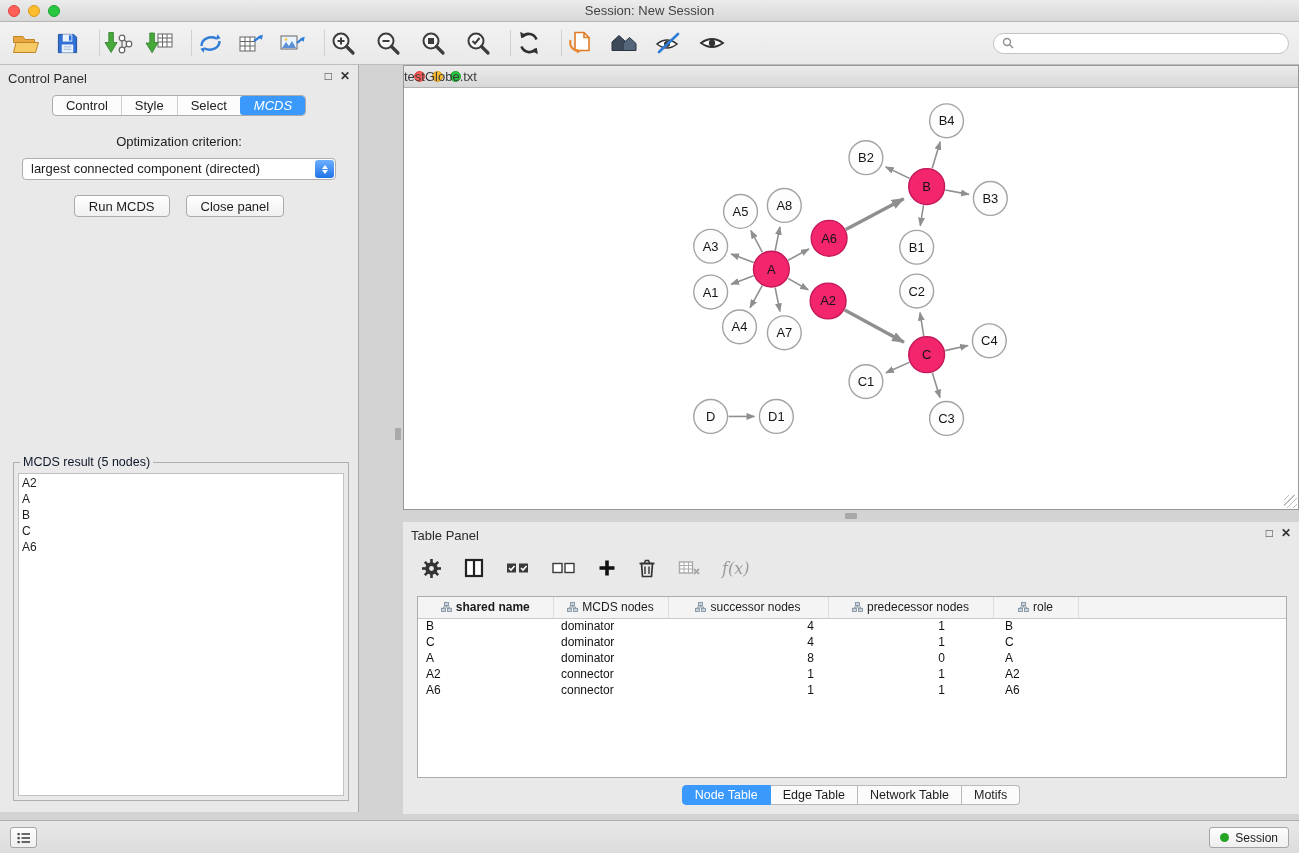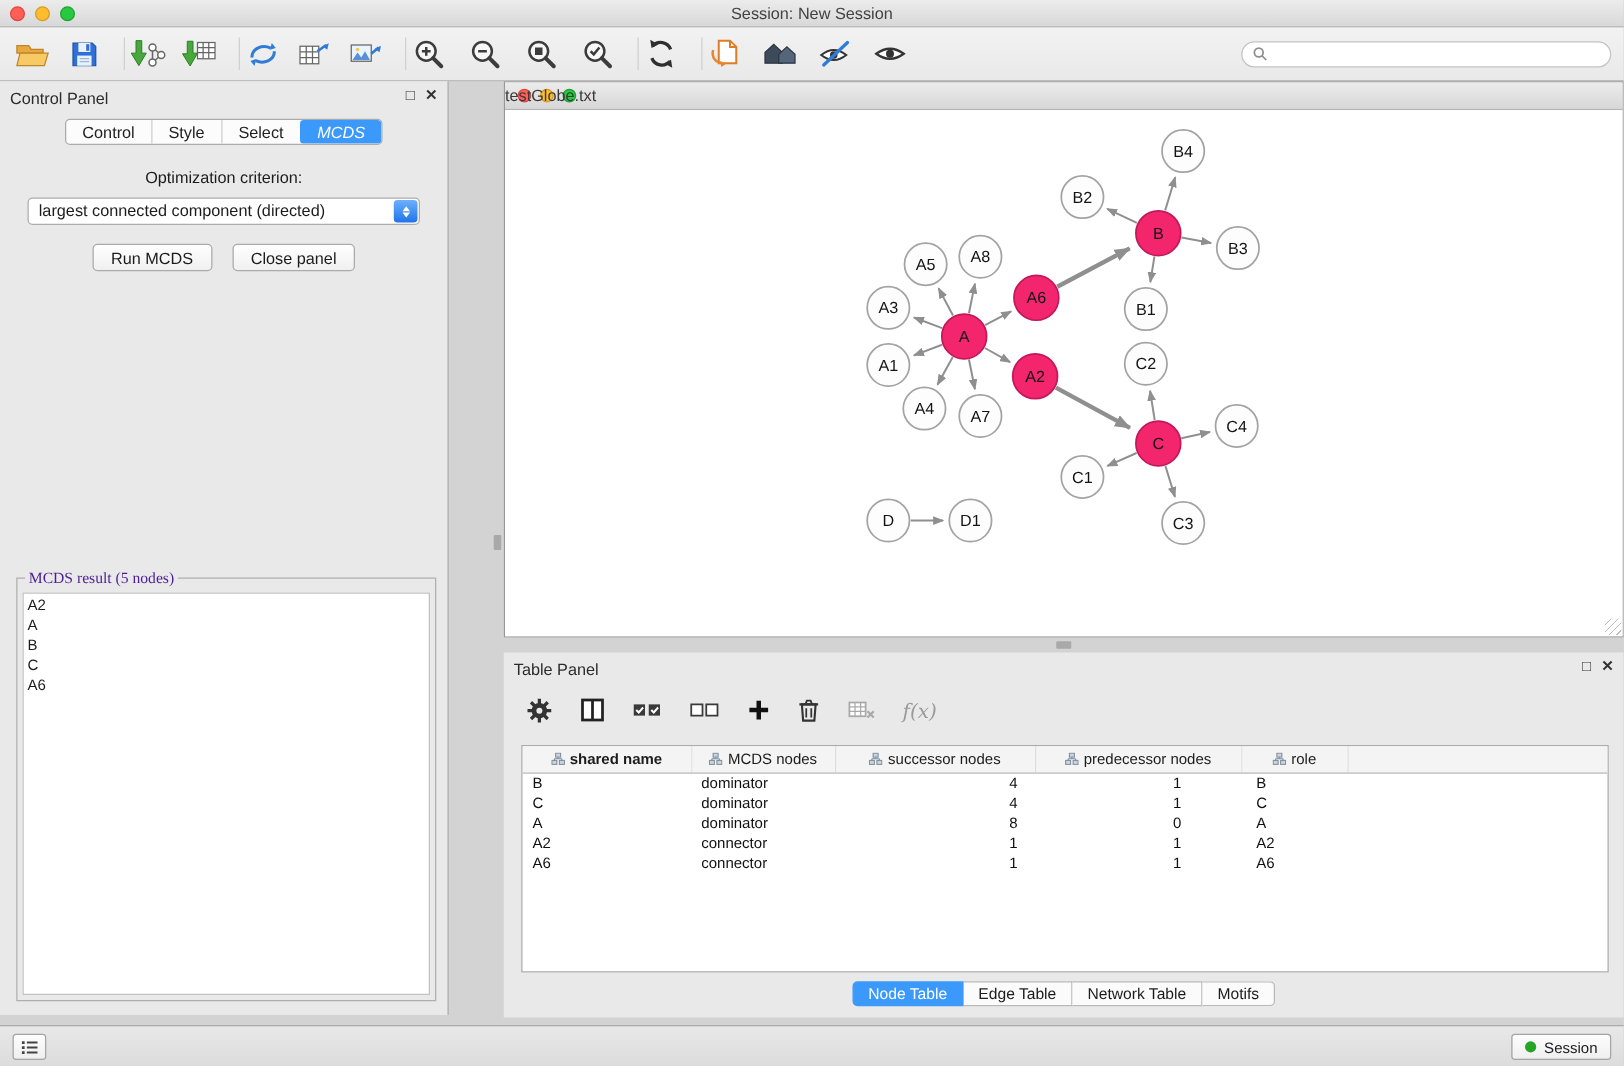--- a/index.html
+++ b/index.html
@@ -45,21 +45,21 @@
   .dd-text { line-height:20px; padding-left:8px; font-size:13px; white-space:nowrap; }
   .dd-step { position:absolute; right:1px; top:1px; width:19px; height:18px; border-radius:3px;
     background:linear-gradient(#6cb0ff,#2173e8); display:flex; flex-direction:column; align-items:center; justify-content:center; gap:1px; }
   .dd-up { width:0; height:0; border-left:3.5px solid transparent; border-right:3.5px solid transparent; border-bottom:4px solid #fff; }
   .dd-dn { width:0; height:0; border-left:3.5px solid transparent; border-right:3.5px solid transparent; border-top:4px solid #fff; }
   .btn-row { text-align:center; margin-top:15px; display:flex; justify-content:center; gap:16px; }
   .btn { height:22px; padding:0 14px; border:1px solid #ababab; border-radius:4px;
     background:linear-gradient(#ffffff,#f0f0f0); font-size:13px; font-family:"Liberation Sans",sans-serif; cursor:pointer; color:#1c1c1c; }
   .result-fs { position:absolute; left:13px; right:9px; top:390px; bottom:11px;
     border:1px solid #afafaf; padding:4px; background:#e9e9e9; }
-  .result-fs legend { font-size:12.5px; padding:0 3px; margin-left:2px; color:#4c1d95;font-family:Liberation Serif, serif; }
+  .result-fs legend { font-size:12.5px; padding:0 3px; margin-left:2px; color:#0f172a; }
   .result-list { width:100%; height:100%; background:#fff; border:1px solid #c2c2c2; overflow:auto; padding:1px 0; }
   .result-item { height:16px; line-height:16px; font-size:12px; padding-left:3px; }
 
   
   .net-window { position:absolute; left:403px; top:65px; width:896px; height:445px;
     border:1px solid #979797; background:#fff; }
   .net-titlebar { position:relative; height:22px; background:linear-gradient(#ececec,#d7d7d7); border-bottom:1px solid #b3b3b3; }
   .net-titlebar .traffic { top:5px; left:10px; gap:7px; }
   .net-titlebar .tl { width:11px; height:11px; }
   .net-title { position:absolute; left:0; right:0; top:3px; text-align:left; color:#3a3a3a; font-size:13px; }

